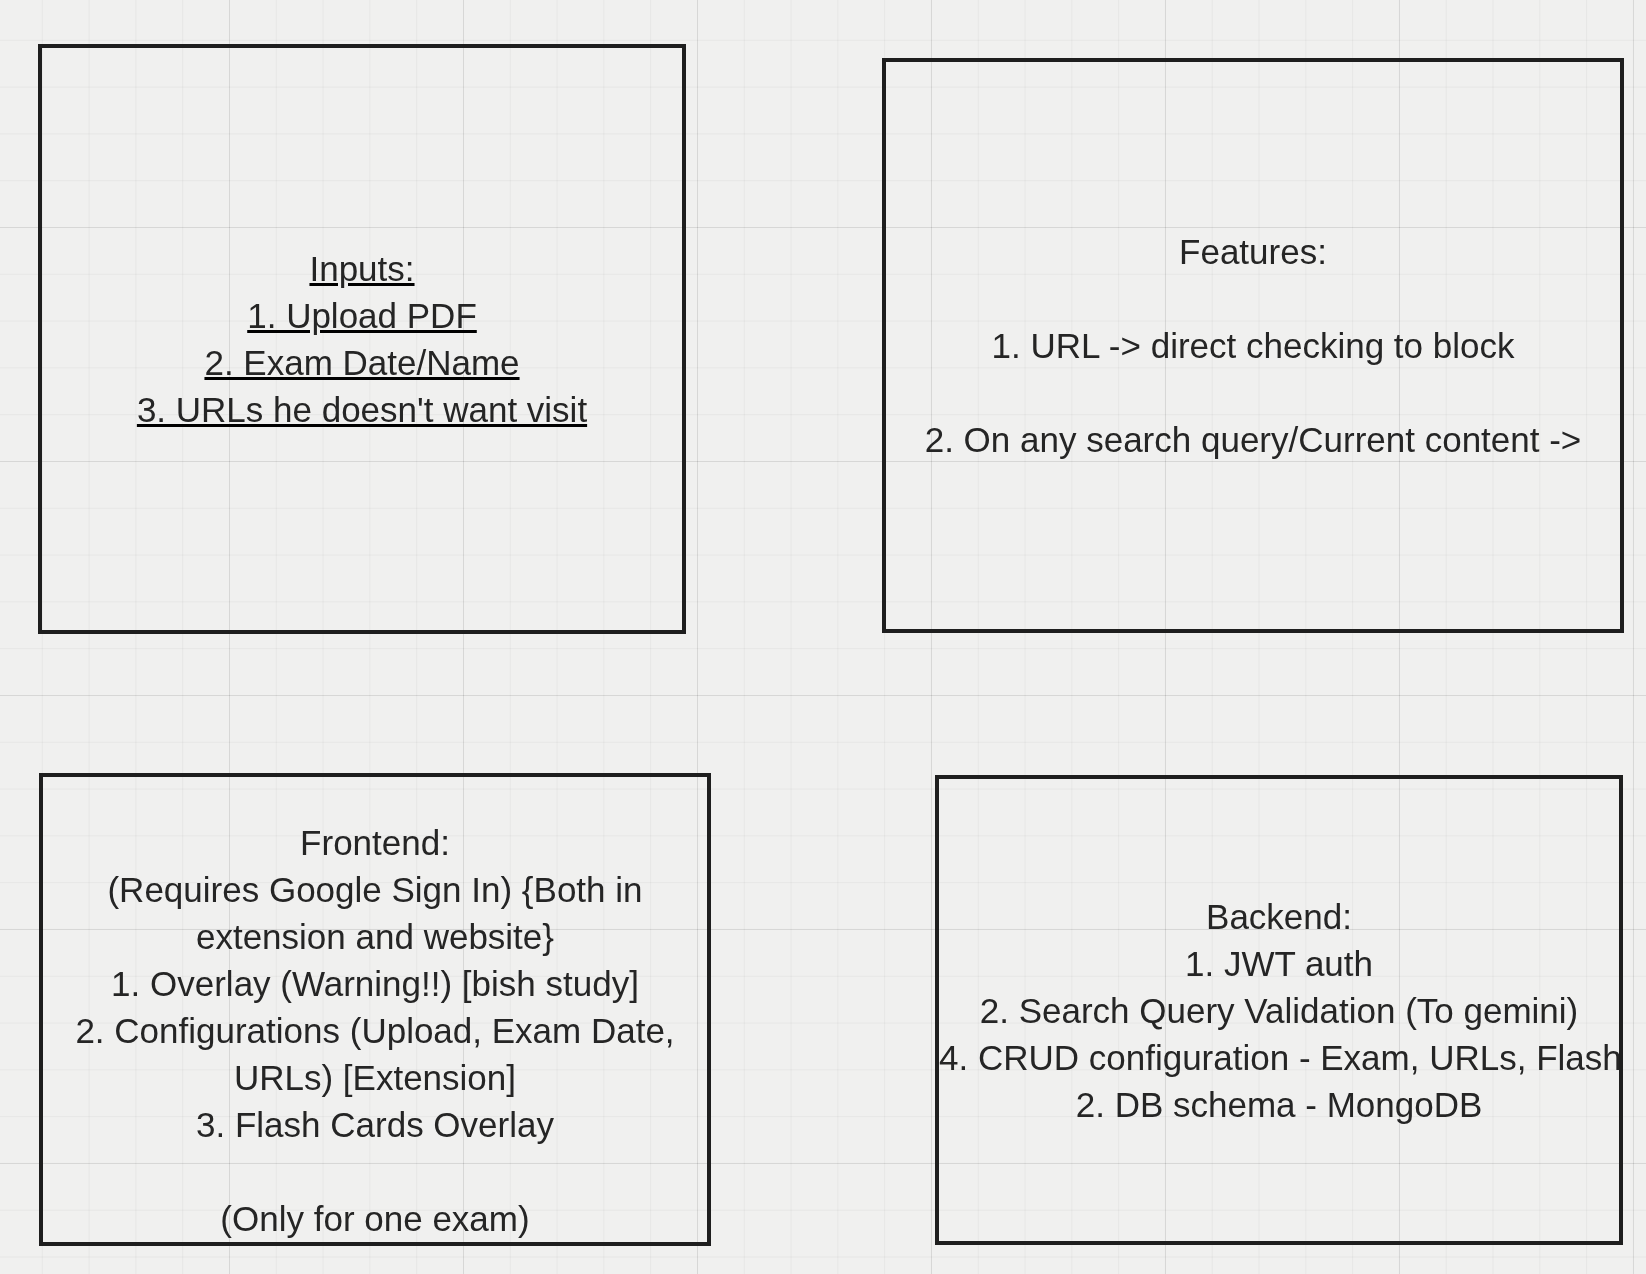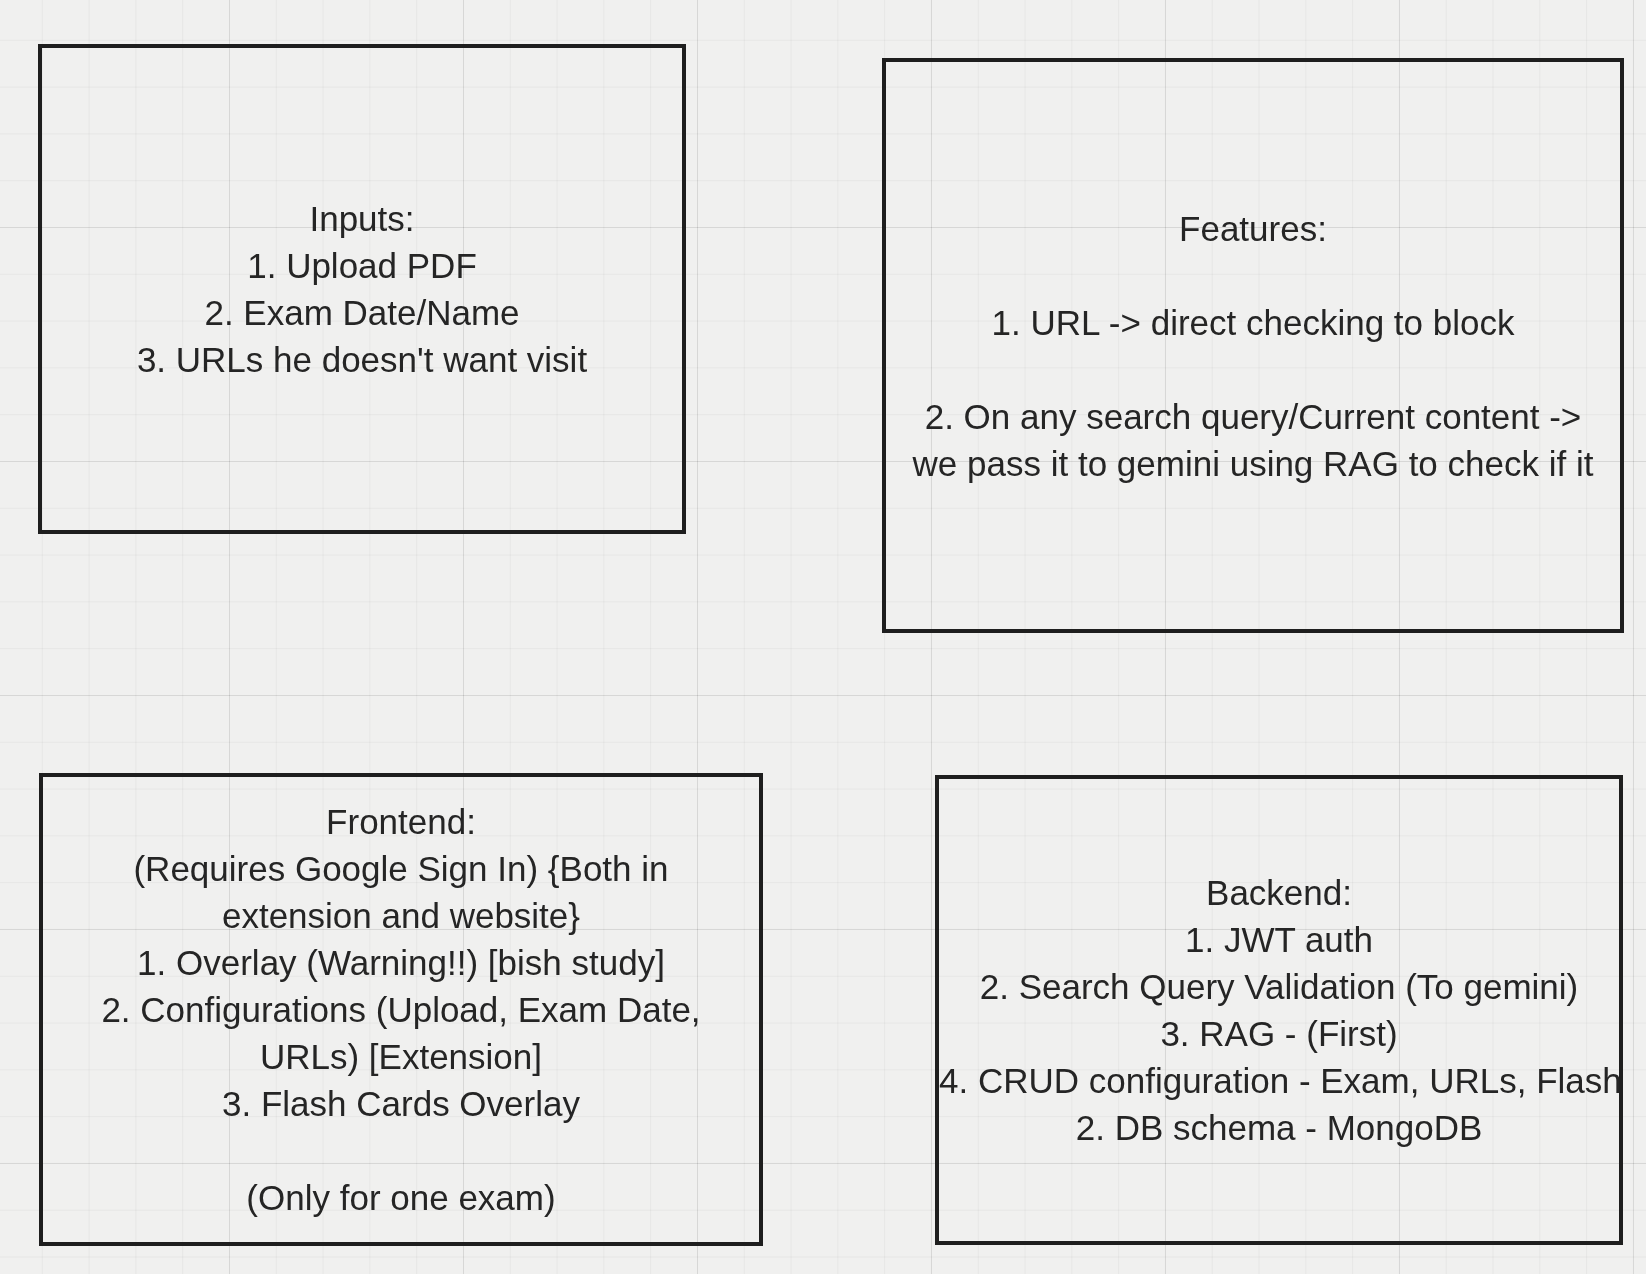--- a/index.html
+++ b/index.html
@@ -40,23 +40,23 @@
   }
 
   .text-line {
     font-size: 35px;
     line-height: 47px;
     min-height: 47px;
     color: #252525;
     white-space: nowrap;
   }
 
-  #box-inputs   { left: 38px;  top: 44px;  width: 648px; height: 490px; }
+  #box-inputs   { left: 38px;  top: 44px;  width: 648px; height: 590px; text-decoration: underline; }
   #box-features { left: 882px; top: 58px;  width: 742px; height: 575px; }
-  #box-frontend { left: 39px;  top: 773px; width: 724px; height: 473px; }
+  #box-frontend { left: 39px;  top: 773px; width: 672px; height: 473px; align-items: flex-end; }
   #box-backend  { left: 935px; top: 775px; width: 688px; height: 470px; justify-content: flex-end; }
 </style>
 </head>
 <body>
 
 <div class="canvas">
 
   <div id="box-inputs" class="shape-box">
     <div class="box-text">
       <div class="text-line">Inputs:</div>
@@ -66,21 +66,20 @@
     </div>
   </div>
 
   <div id="box-features" class="shape-box">
     <div class="box-text">
       <div class="text-line">Features:</div>
       <div class="text-line"></div>
       <div class="text-line">1. URL -&gt; direct checking to block</div>
       <div class="text-line"></div>
       <div class="text-line">2. On any search query/Current content -&gt;</div>
-      <div class="text-line">we pass it to gemini using RAG to check if it</div>
     </div>
   </div>
 
   <div id="box-frontend" class="shape-box">
     <div class="box-text">
       <div class="text-line">Frontend:</div>
       <div class="text-line">(Requires Google Sign In) {Both in</div>
       <div class="text-line">extension and website}</div>
       <div class="text-line">1. Overlay (Warning!!) [bish study]</div>
       <div class="text-line">2. Configurations (Upload, Exam Date,</div>
@@ -89,19 +88,18 @@
       <div class="text-line"></div>
       <div class="text-line">(Only for one exam)</div>
     </div>
   </div>
 
   <div id="box-backend" class="shape-box">
     <div class="box-text">
       <div class="text-line">Backend:</div>
       <div class="text-line">1. JWT auth</div>
       <div class="text-line">2. Search Query Validation (To gemini)</div>
-      <div class="text-line">3. RAG - (First)</div>
       <div class="text-line">4. CRUD configuration - Exam, URLs, Flash</div>
       <div class="text-line">2. DB schema - MongoDB</div>
     </div>
   </div>
 
 </div>
 
 </body></html>

